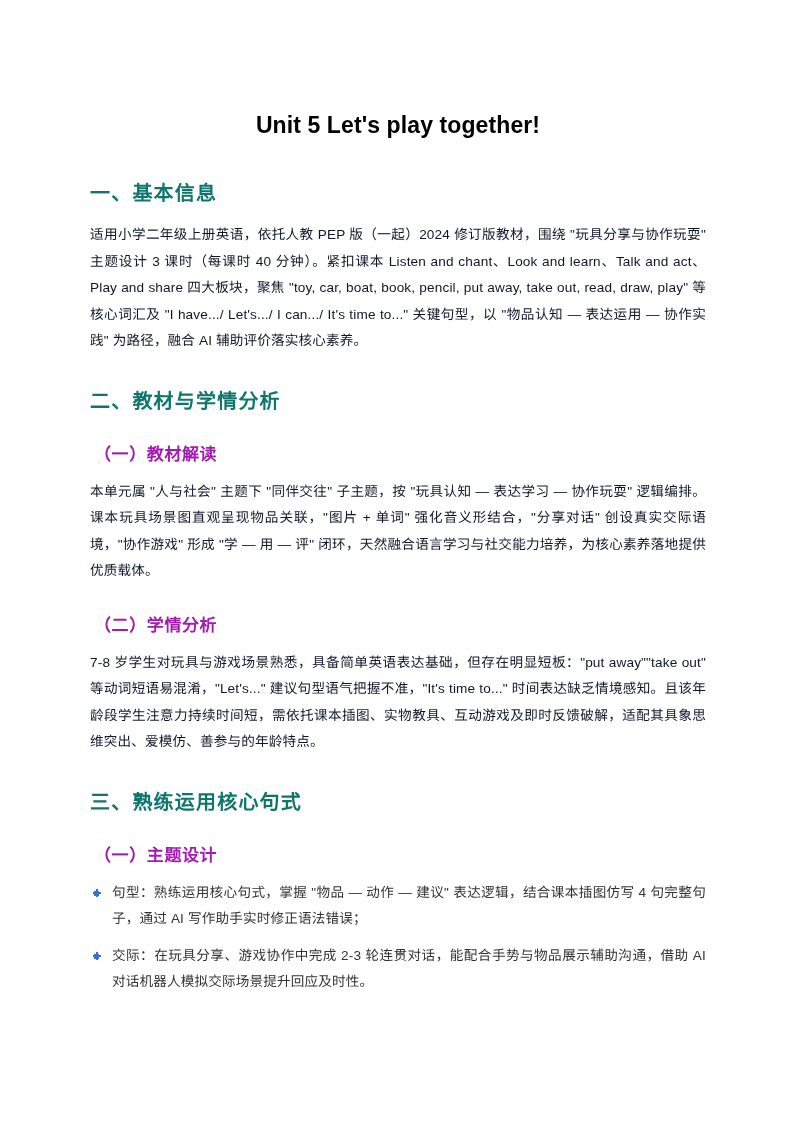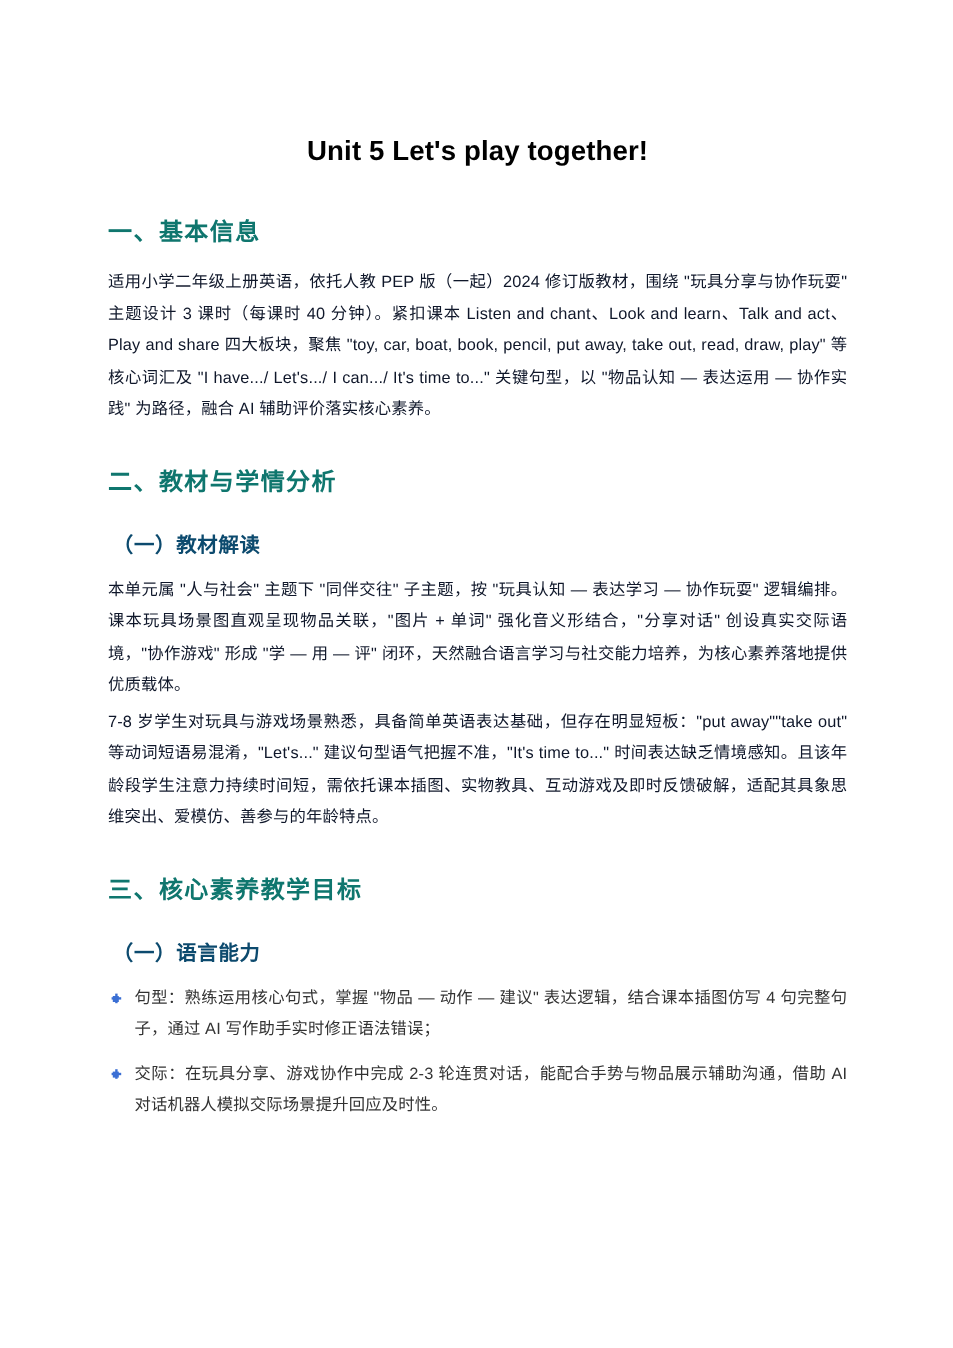--- a/index.html
+++ b/index.html
@@ -36,21 +36,21 @@
     font-weight: bold;
     color: #0f766e;
     margin: 0 0 16px 0;
     letter-spacing: 1.2px;
   }
   .section + .section { margin-top: 30px; }
 
   .h2 {
     font-size: 17px;
     font-weight: bold;
-    color: #0c4a6e;
+    color: #a21caf;
     margin: 26px 0 14px 4px;
     letter-spacing: 0.6px;
   }
 
   p.body {
     font-size: 13.6px;
     line-height: 1.95;
     color: #0f172a;
     margin: 0 0 4px 0;
     text-align: justify;
@@ -110,29 +110,30 @@
 
   <div class="section">
     <h2 class="h1">二、教材与学情分析</h2>
 
     <div class="subsection">
       <h3 class="h2">（一）教材解读</h3>
       <p class="body">本单元属 "人与社会" 主题下 "同伴交往" 子主题，按 "玩具认知 — 表达学习 — 协作玩耍" 逻辑编排。课本玩具场景图直观呈现物品关联，"图片 + 单词" 强化音义形结合，"分享对话" 创设真实交际语境，"协作游戏" 形成 "学 — 用 — 评" 闭环，天然融合语言学习与社交能力培养，为核心素养落地提供优质载体。</p>
     </div>
 
     <div class="subsection">
+      <h3 class="h2">（二）学情分析</h3>
       <p class="body">7-8 岁学生对玩具与游戏场景熟悉，具备简单英语表达基础，但存在明显短板："put away""take out" 等动词短语易混淆，"Let's..." 建议句型语气把握不准，"It's time to..." 时间表达缺乏情境感知。且该年龄段学生注意力持续时间短，需依托课本插图、实物教具、互动游戏及即时反馈破解，适配其具象思维突出、爱模仿、善参与的年龄特点。</p>
     </div>
   </div>
 
   <div class="section">
-    <h2 class="h1">三、核心素养教学目标</h2>
+    <h2 class="h1">三、熟练运用核心句式</h2>
 
     <div class="subsection">
-      <h3 class="h2">（一）语言能力</h3>
+      <h3 class="h2">（一）主题设计</h3>
       <ul class="bullets">
         <li>
           <span class="marker"></span>
           <span>句型：熟练运用核心句式，掌握 "物品 — 动作 — 建议" 表达逻辑，结合课本插图仿写 4 句完整句子，通过 AI 写作助手实时修正语法错误；</span>
         </li>
         <li>
           <span class="marker"></span>
           <span>交际：在玩具分享、游戏协作中完成 2-3 轮连贯对话，能配合手势与物品展示辅助沟通，借助 AI 对话机器人模拟交际场景提升回应及时性。</span>
         </li>
       </ul>

